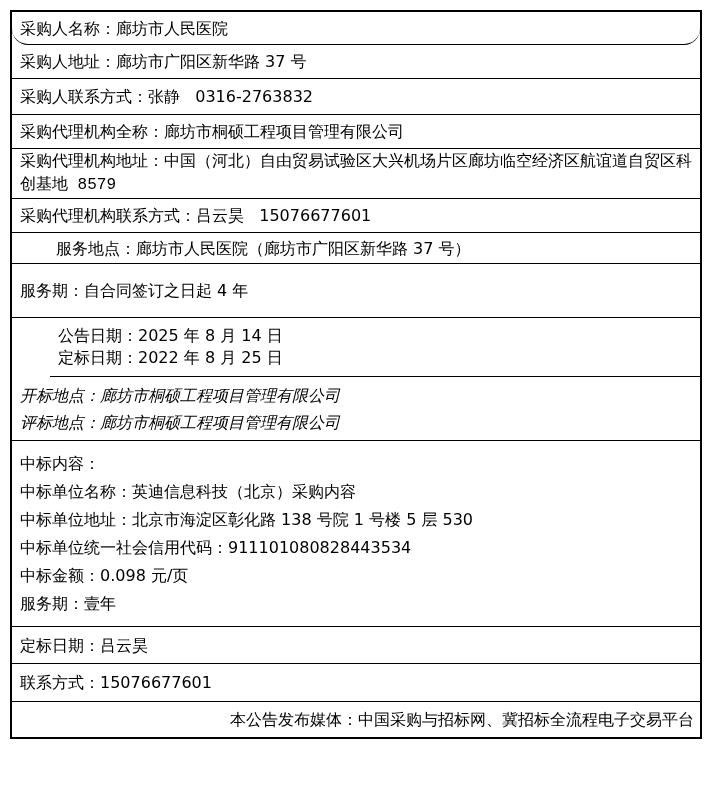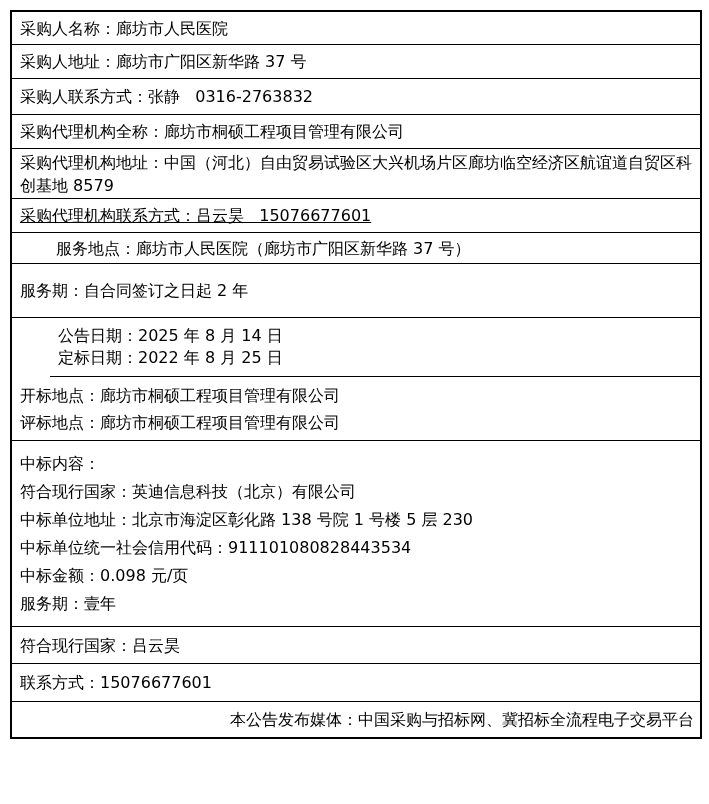--- a/index.html
+++ b/index.html
@@ -30,34 +30,34 @@
   }
   .row:last-child { border-bottom: none; }
   .line {
     font-size: 16px;
     line-height: 23px;
     color: #000000;
     white-space: pre-wrap;
     word-break: break-all;
   }
   
-  .r0  { height: 33px; }
+  .r0  { height: 33px; border-radius: 16px; }
   .r1  { height: 34px; }
   .r2  { height: 36px; }
   .r3  { height: 34px; }
-  .r4  { height: 50px; }
-  .r5  { height: 34px; text-decoration: underline; }
+  .r4  { height: 50px; font-family: Liberation Mono, monospace; }
+  .r5  { height: 34px; }
   .r6  { height: 30px; }
   .r7  { height: 30px; }
   .r7 .line { line-height: 22px; }
   .r8  { height: 31px; padding-left: 44px; }
   .r9  { height: 54px; }
   .r10 { height: 59px; margin-left: 38px; }
   .r10 .line { line-height: 22px; }
-  .r11 { height: 64px; }
+  .r11 { height: 64px; font-style: italic; }
   .r11 .line { line-height: 27px; }
   .r12 { height: 186px; }
   .r12 .line { line-height: 28px; }
   .r13 { height: 37px; }
   .r14 { height: 38px; }
   .r15 { height: 35px; text-align: right; }
 </style>
 </head>
 <body>
 
@@ -87,44 +87,44 @@
     <div class="line">采购代理机构联系方式：吕云昊   15076677601</div>
   </div>
 
 
 
   <div class="row r8">
     <div class="line">服务地点：廊坊市人民医院（廊坊市广阳区新华路 37 号）</div>
   </div>
 
   <div class="row r9">
-    <div class="line">服务期：自合同签订之日起 2 年</div>
+    <div class="line">服务期：自合同签订之日起 4 年</div>
   </div>
 
   <div class="row r10">
     <div class="line">公告日期：2025 年 8 月 14 日</div>
     <div class="line">定标日期：2022 年 8 月 25 日</div>
   </div>
 
   <div class="row r11">
     <div class="line">开标地点：廊坊市桐硕工程项目管理有限公司</div>
     <div class="line">评标地点：廊坊市桐硕工程项目管理有限公司</div>
   </div>
 
   <div class="row r12">
     <div class="line">中标内容：</div>
-    <div class="line">符合现行国家：英迪信息科技（北京）有限公司</div>
-    <div class="line">中标单位地址：北京市海淀区彰化路 138 号院 1 号楼 5 层 230</div>
+    <div class="line">中标单位名称：英迪信息科技（北京）采购内容</div>
+    <div class="line">中标单位地址：北京市海淀区彰化路 138 号院 1 号楼 5 层 530</div>
     <div class="line">中标单位统一社会信用代码：911101080828443534</div>
     <div class="line">中标金额：0.098 元/页</div>
     <div class="line">服务期：壹年</div>
   </div>
 
   <div class="row r13">
-    <div class="line">符合现行国家：吕云昊</div>
+    <div class="line">定标日期：吕云昊</div>
   </div>
 
   <div class="row r14">
     <div class="line">联系方式：15076677601</div>
   </div>
 
   <div class="row r15">
     <div class="line">本公告发布媒体：中国采购与招标网、冀招标全流程电子交易平台</div>
   </div>
 

